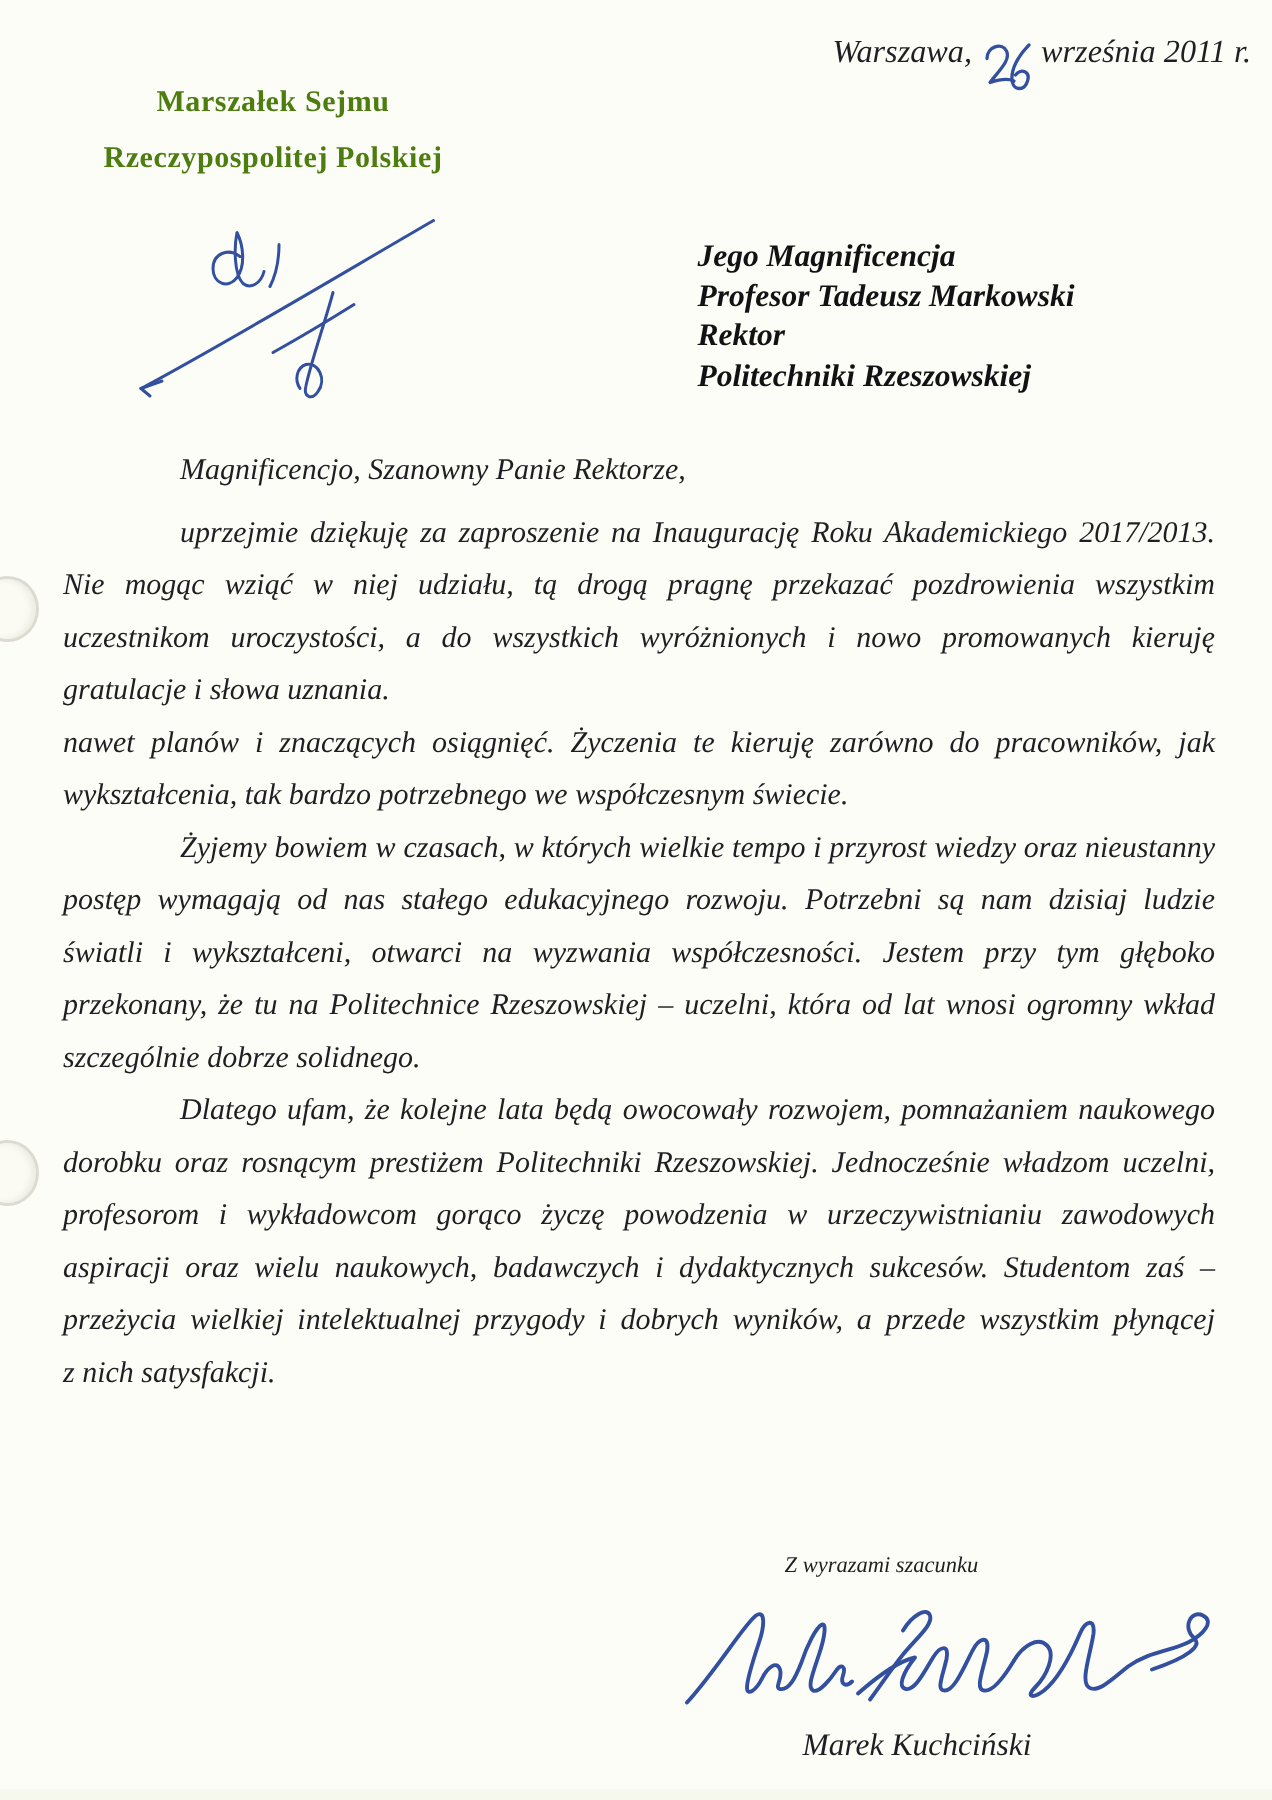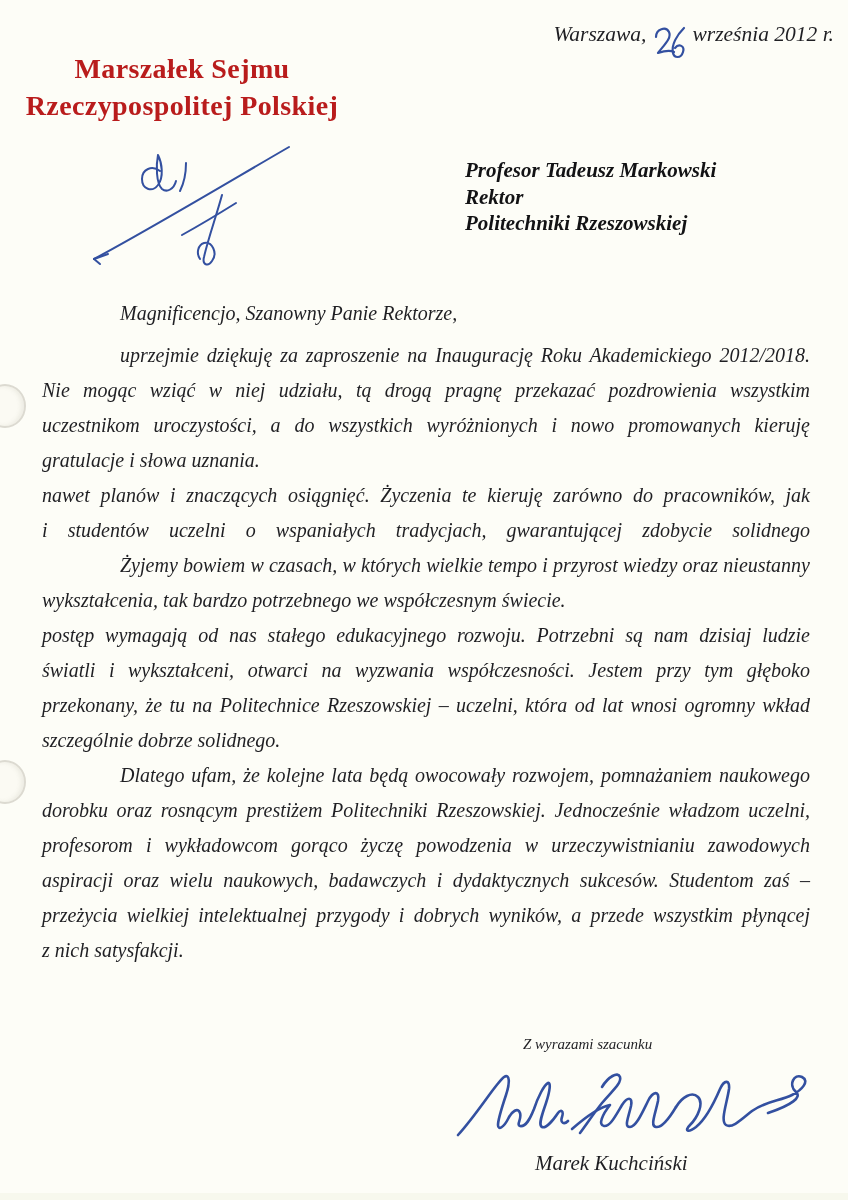--- a/index.html
+++ b/index.html
@@ -17,32 +17,32 @@
     overflow:hidden;
   }
   .page{position:absolute;inset:0;}
 
   .sr{position:absolute;width:1px;height:1px;overflow:hidden;clip:rect(0 0 0 0);white-space:nowrap;}
 
   
   .date-line{
     position:absolute;top:22px;right:14px;
     font-style:italic;font-size:21.5px;
-    display:flex;align-items:center;
+    display:flex;align-items:flex-end;
     color:var(--ink);
   }
   .hand-day{display:inline-block;position:relative;}
   .hand-day svg{display:block;margin:-12px 1px -10px 3px;position:relative;top:9px;}
   .pen-stroke{fill:none;stroke:var(--pen);stroke-linecap:round;stroke-linejoin:round;}
 
   
   .letterhead{
     position:absolute;top:50px;left:14px;width:336px;
-    text-align:center;font-weight:700;font-size:28px;line-height:37px;
-    letter-spacing:0.4px;color:#b91c1c;
+    text-align:center;font-weight:700;font-size:20px;line-height:37px;
+    letter-spacing:0.4px;color:#4d7c0f;
   }
 
   
   .annotation{position:absolute;top:133px;left:82px;}
 
   
   .recipient{
     position:absolute;top:157px;left:465px;
     font-weight:700;font-style:italic;
     font-size:21px;line-height:26.5px;color:#121214;
@@ -84,54 +84,54 @@
 
   <div class="date-line">
     <span>Warszawa,</span>
     <span class="hand-day">
       <svg width="42" height="42" viewBox="0 0 42 42">
         <path class="pen-stroke" stroke-width="2.2" d="M7 15 C 7 7, 17 4, 20 10 C 23 16, 15 23, 9 31 C 15 29, 21 28, 25 30"></path>
         <path class="pen-stroke" stroke-width="2.2" d="M35 6 C 28 13, 22 23, 24 31 C 25 36, 32 37, 34 30 C 36 24, 30 21, 26 26"></path>
       </svg>
       <span class="sr">26</span>
     </span>
-    <span>września 2012 r.</span>
+    <span>września 2011 r.</span>
   </div>
 
   <div class="letterhead">
     <div>Marszałek Sejmu</div>
     <div>Rzeczypospolitej Polskiej</div>
   </div>
 
   <svg class="annotation" width="215" height="135" viewBox="0 0 215 135">
     <path class="pen-stroke" stroke-width="2" d="M207 14 C 150 47, 70 95, 12 126"></path>
     <path class="pen-stroke" stroke-width="2" d="M12 126 L 26 121"></path>
     <path class="pen-stroke" stroke-width="2" d="M12 126 L 18 131"></path>
     <path class="pen-stroke" stroke-width="2" d="M78 38 C 70 32, 60 36, 60 46 C 60 56, 70 60, 76 52 C 82 44, 80 30, 76 22 C 74 32, 74 50, 80 56 C 85 60, 92 56, 94 48"></path>
     <path class="pen-stroke" stroke-width="2" d="M104 30 C 104 40, 102 50, 98 58"></path>
     <path class="pen-stroke" stroke-width="2" d="M140 62 C 134 84, 126 106, 122 124 C 120 132, 126 134, 130 128 C 136 120, 130 108, 122 110 C 116 112, 114 120, 118 126"></path>
     <path class="pen-stroke" stroke-width="2" d="M100 102 C 118 92, 138 80, 154 70"></path>
   </svg>
 
   <div class="recipient">
+    <div>Jego Magnificencja</div>
     <div>Profesor Tadeusz Markowski</div>
     <div>Rektor</div>
     <div>Politechniki Rzeszowskiej</div>
   </div>
 
   <div class="body-text">
     <div class="bl sal ind">Magnificencjo, Szanowny Panie Rektorze,</div>
-    <div class="bl ind">uprzejmie dziękuję za zaproszenie na Inaugurację Roku Akademickiego 2012/2018.</div>
+    <div class="bl ind">uprzejmie dziękuję za zaproszenie na Inaugurację Roku Akademickiego 2017/2013.</div>
     <div class="bl">Nie mogąc wziąć w niej udziału, tą drogą pragnę przekazać pozdrowienia wszystkim</div>
     <div class="bl">uczestnikom uroczystości, a do wszystkich wyróżnionych i nowo promowanych kieruję</div>
     <div class="bl end">gratulacje i słowa uznania.</div>
     <div class="bl">nawet planów i znaczących osiągnięć. Życzenia te kieruję zarówno do pracowników, jak</div>
-    <div class="bl">i studentów uczelni o wspaniałych tradycjach, gwarantującej zdobycie solidnego</div>
+    <div class="bl end">wykształcenia, tak bardzo potrzebnego we współczesnym świecie.</div>
     <div class="bl ind">Żyjemy bowiem w czasach, w których wielkie tempo i przyrost wiedzy oraz nieustanny</div>
-    <div class="bl end">wykształcenia, tak bardzo potrzebnego we współczesnym świecie.</div>
     <div class="bl">postęp wymagają od nas stałego edukacyjnego rozwoju. Potrzebni są nam dzisiaj ludzie</div>
     <div class="bl">światli i wykształceni, otwarci na wyzwania współczesności. Jestem przy tym głęboko</div>
     <div class="bl">przekonany, że tu na Politechnice Rzeszowskiej – uczelni, która od lat wnosi ogromny wkład</div>
     <div class="bl end">szczególnie dobrze solidnego.</div>
     <div class="bl ind">Dlatego ufam, że kolejne lata będą owocowały rozwojem, pomnażaniem naukowego</div>
     <div class="bl">dorobku oraz rosnącym prestiżem Politechniki Rzeszowskiej. Jednocześnie władzom uczelni,</div>
     <div class="bl">profesorom i wykładowcom gorąco życzę powodzenia w urzeczywistnianiu zawodowych</div>
     <div class="bl">aspiracji oraz wielu naukowych, badawczych i dydaktycznych sukcesów. Studentom zaś –</div>
     <div class="bl">przeżycia wielkiej intelektualnej przygody i dobrych wyników, a przede wszystkim płynącej</div>
     <div class="bl end">z nich satysfakcji.</div>

